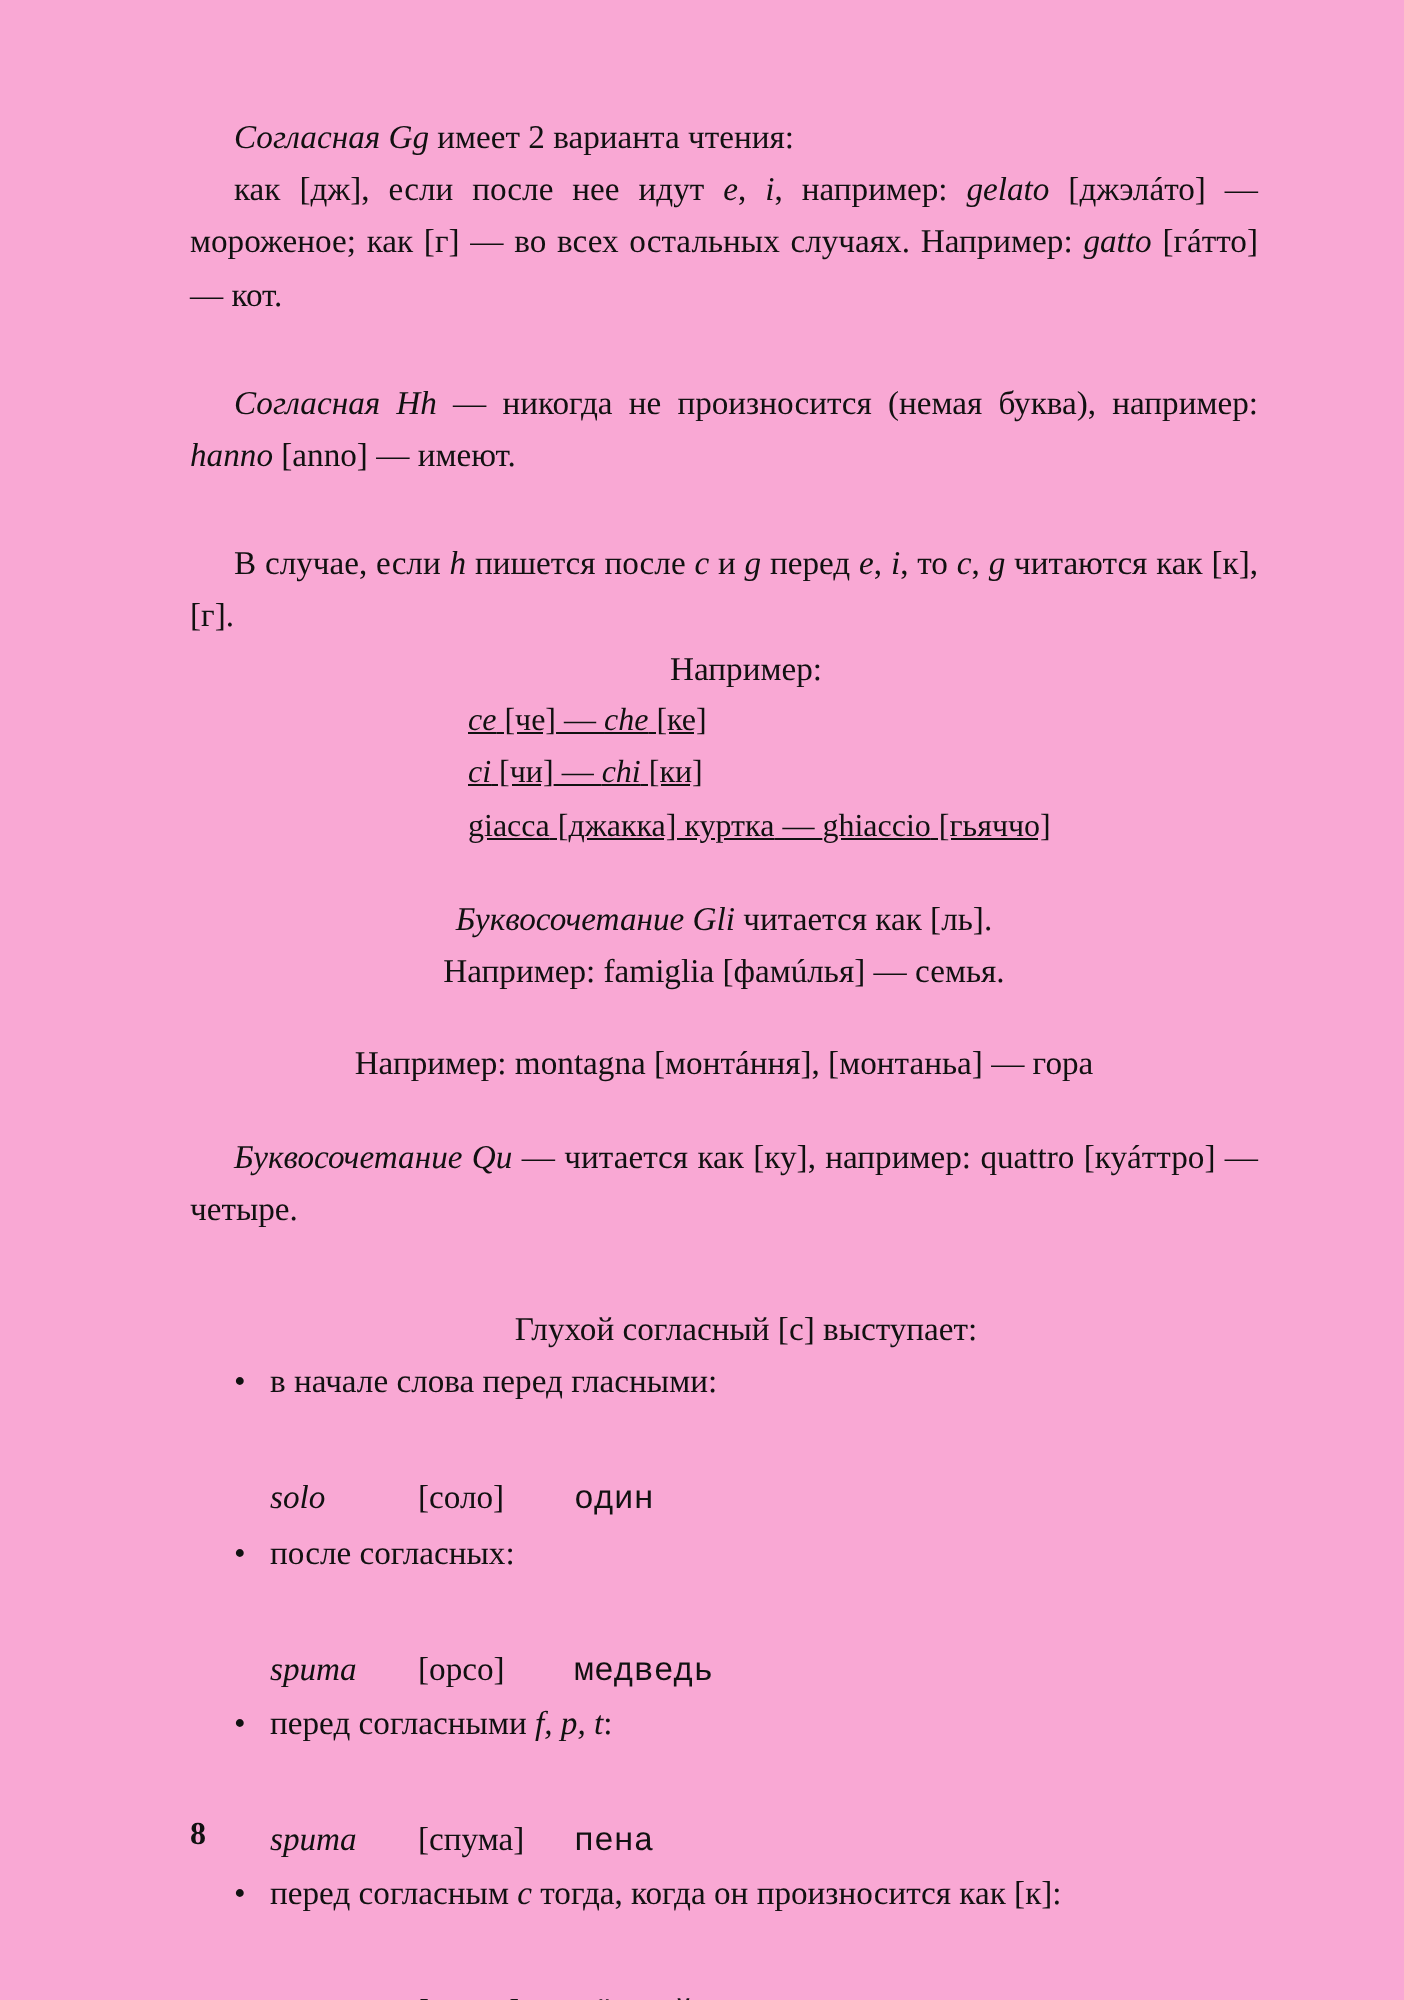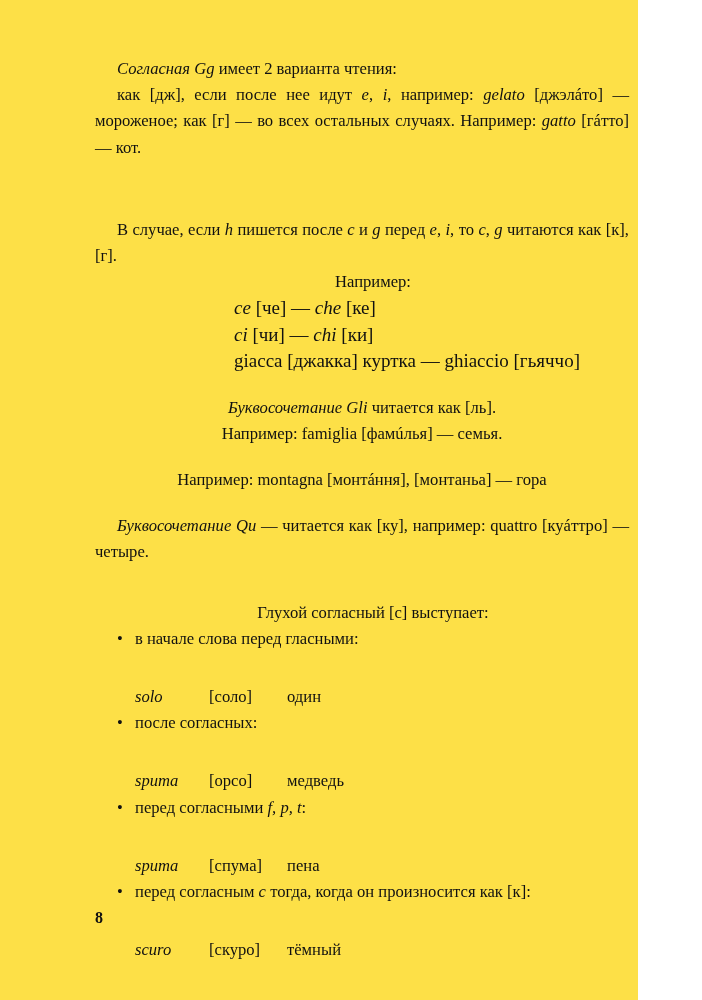--- a/index.html
+++ b/index.html
@@ -11,23 +11,23 @@
     width: 702px;
     height: 1000px;
     position: relative;
     font-family: "Liberation Serif", "DejaVu Serif", serif;
     color: #111111;
     overflow: hidden;
   }
   .page {
     position: absolute;
     left: 0; top: 0;
-    width: 638px;
+    width: 702px;
     height: 1000px;
-    background: #fde047;
+    background: #f9a8d4;
   }
   .content {
     position: absolute;
     left: 95px;
     top: 56px;
     width: 534px;
   }
   p.para {
     margin: 0;
     font-size: 16.6px;
@@ -49,23 +49,24 @@
     font-style: italic;
   }
   .up {
     font-style: normal;
   }
   .examples {
     margin: 0;
     padding: 0 0 0 139px;
   }
   .examples .exline {
-    font-size: 19px;
+    font-size: 16px;
     line-height: 26.4px;
     white-space: nowrap;
+    text-decoration: underline;
   }
   ul.bullets {
     margin: 0;
     padding: 0;
     list-style: none;
   }
   ul.bullets > li {
     position: relative;
     margin: 0;
     padding: 0 0 0 40px;
@@ -92,20 +93,21 @@
     font-style: italic;
     margin-top: 11px;
   }
   .wordrow .w-tr {
     display: inline-block;
     width: 78px;
     margin-top: 32px;
   }
   .wordrow .w-gloss {
     display: inline-block;
+    font-family: Liberation Mono, monospace;
   }
   .pagenum {
     position: absolute;
     left: 95px;
     top: 908px;
     font-size: 16px;
     font-weight: bold;
     line-height: 20px;
   }
 </style>
@@ -113,20 +115,21 @@
 <body>
 
 <div class="page">
   <div class="content">
 
     <p class="para"><i>Согласная Gg</i><span> имеет 2 варианта чтения:</span></p>
     <p class="para"><span>как [дж], если после нее идут </span><i>e</i><span>, </span><i>i</i><span>, например: </span><i>gelato</i><span> [джэлáто] — мороженое; как [г] — во всех остальных случаях. Например: </span><i>gatto</i><span> [гáтто] — кот.</span></p>
 
     <div class="gap-lg"></div>
 
+    <p class="para"><i>Согласная Hh</i><span> — никогда не произносится (немая буква), например: </span><i>hanno</i><span> [anno] — имеют.</span></p>
 
     <div class="gap-lg"></div>
 
     <p class="para"><span>В случае, если </span><i>h</i><span> пишется после </span><i>c</i><span> и </span><i>g</i><span> перед </span><i>e</i><span>, </span><i>i</i><span>, то </span><i>c</i><span>, </span><i>g</i><span> читаются как [к], [г].</span></p>
     <p class="para nojust">Например:</p>
 
     <div class="examples">
       <div class="exline"><i>ce</i><span> [че]</span><span> — </span><i>che</i><span> [ке]</span></div>
       <div class="exline"><i>ci</i><span> [чи]</span><span> — </span><i>chi</i><span> [ки]</span></div>
       <div class="exline"><span class="up">giacca</span><span> [джакка] куртка</span><span> — </span><span class="up">ghiaccio</span><span> [гьяччо]</span></div>

